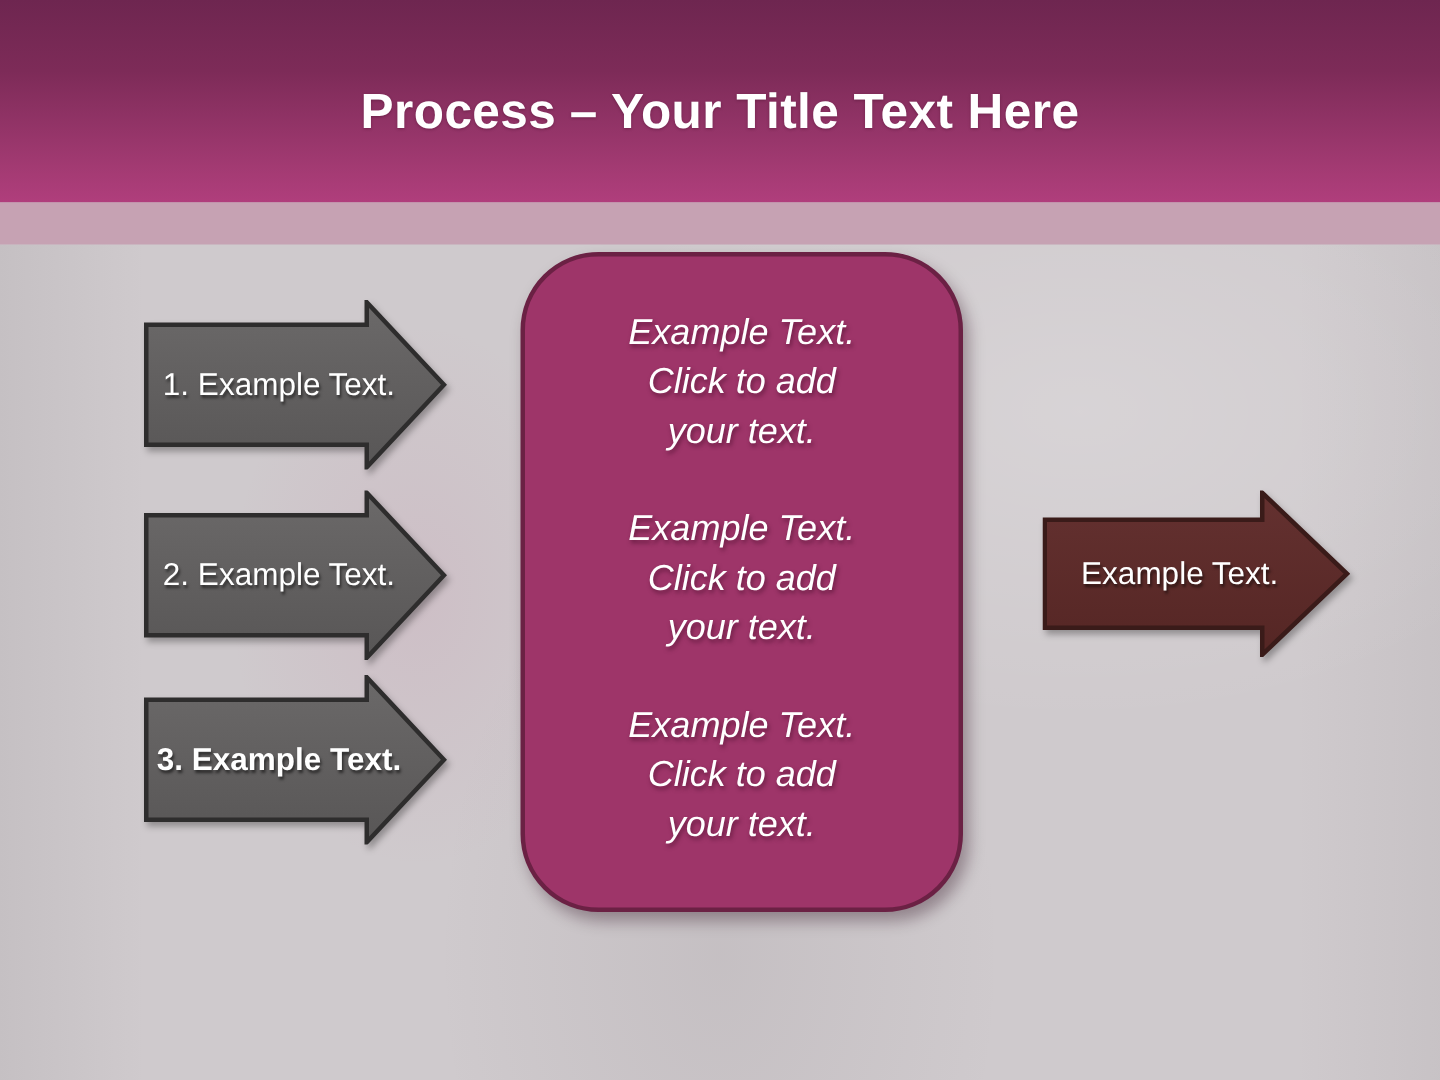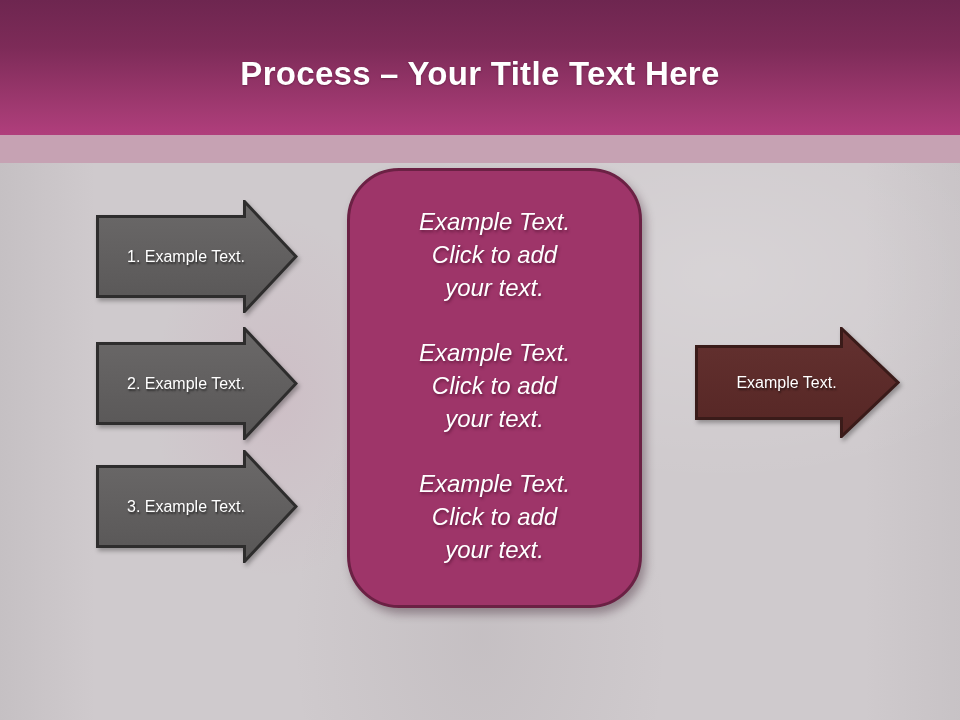--- a/index.html
+++ b/index.html
@@ -61,21 +61,21 @@
     inset: 0;
     filter: drop-shadow(2px 3px 2px rgba(0,0,0,0.30));
   }
   .arrow-label {
     position: absolute;
     left: 0; right: 22px; top: 0; bottom: 0;
     display: flex;
     align-items: center;
     justify-content: center;
     color: #ffffff;
-    font-size: 16px;
+    font-size: 21px;
     text-shadow: 1px 2px 2px rgba(0,0,0,0.55);
     white-space: nowrap;
   }
   .center-panel {
     position: absolute;
     left: 347px; top: 168px;
     width: 295px; height: 440px;
     box-sizing: border-box;
     background: #9e3569;
     border: 3px solid #6b2144;
@@ -128,21 +128,21 @@
         <linearGradient id="grayGrad2" x1="0" y1="0" x2="0" y2="1">
           <stop offset="0" stop-color="#6b6969"></stop>
             <stop offset="1" stop-color="#585656"></stop>
         </linearGradient>
       </defs>
       <polygon points="1.5,16.5 148.5,16.5 148.5,1.5 200,56.5 148.5,111.5 148.5,96.5 1.5,96.5" fill="url(#grayGrad2)" stroke="#2e2d2d" stroke-width="3" stroke-linejoin="miter"></polygon>
     </svg>
     <div class="arrow-label">2. Example Text.</div>
   </div>
 
-  <div class="arrow-shape" style="left:96px; top:450px; width:202px; height:113px;">
+  <div class="arrow-shape" style="left:96px; top:450px; width:202px; height:113px;font-weight:bold;">
     <svg viewBox="0 0 202 113" width="202" height="113">
       <defs>
         <linearGradient id="grayGrad3" x1="0" y1="0" x2="0" y2="1">
           <stop offset="0" stop-color="#6b6969"></stop>
             <stop offset="1" stop-color="#585656"></stop>
         </linearGradient>
       </defs>
       <polygon points="1.5,16.5 148.5,16.5 148.5,1.5 200,56.5 148.5,111.5 148.5,96.5 1.5,96.5" fill="url(#grayGrad3)" stroke="#2e2d2d" stroke-width="3" stroke-linejoin="miter"></polygon>
     </svg>
     <div class="arrow-label">3. Example Text.</div>

